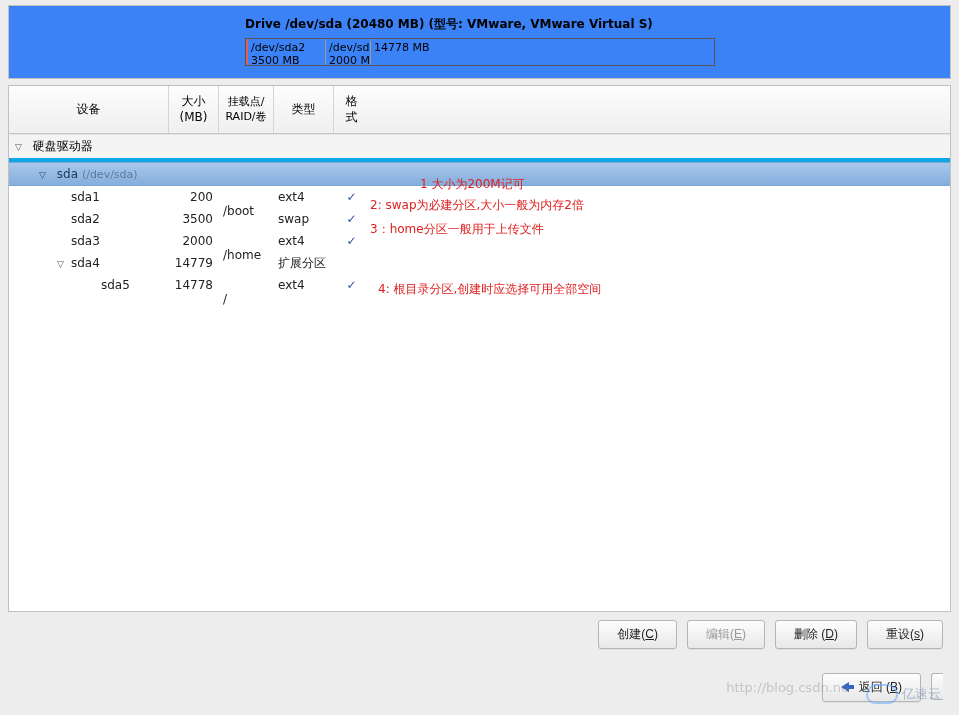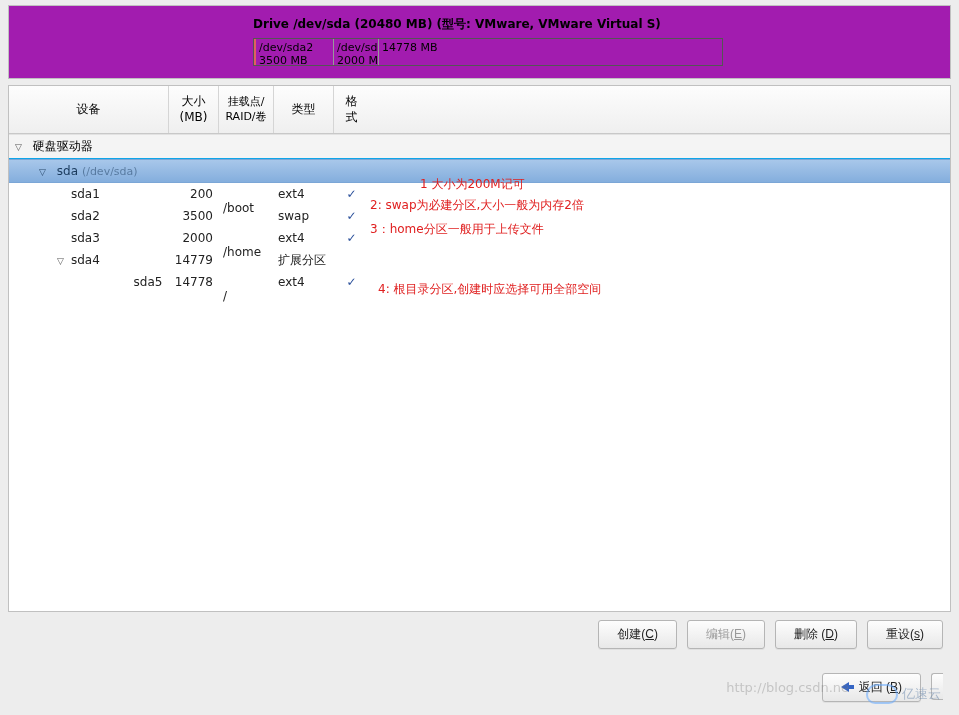--- a/index.html
+++ b/index.html
@@ -6,24 +6,24 @@
     body {
       font-family: "DejaVu Sans", "Liberation Sans", Arial, sans-serif;
       font-size: 12px;
       background: #ededed;
       width: 959px;
       height: 715px;
       position: relative;
       overflow: hidden;
     }
     .top-panel {
-      background: #a21caf;
+      background: #3b82f6;
       border: 1px solid #c0c0c0;
       margin: 5px 8px 0 8px;
-      padding: 10px 10px 12px 14px;
+      padding: 10px 10px 12px 6px;
     }
     .drive-title {
       font-weight: bold;
       font-size: 12px;
       margin-left: 230px;
       margin-bottom: 5px;
     }
     .drive-bar {
       margin-left: 230px;
       width: 470px;
@@ -71,21 +71,21 @@
     .col-device { width: 160px; }
     .col-size   { width: 50px; }
     .col-mount  { width: 55px; font-size: 11px; }
     .col-type   { width: 60px; }
     .col-format { width: 35px; border-right: none !important; }
 
     .list-body { flex: 1; overflow: hidden; }
     .group-row {
       background: #f4f4f4;
       border-top: 1px solid #e2e2e2;
-      border-bottom: 1px solid #0ea5e9;
+      border-bottom: 4px solid #0ea5e9;
       padding: 3px 6px;
       font-size: 12px;
     }
     .group-row .tri { display: inline-block; width: 10px; margin-right: 4px; font-size: 9px; color: #555; }
     .sel-row {
       background: linear-gradient(#a8c7ea, #84aedd);
       color: #1a3a5c;
       padding: 4px 6px 4px 30px;
       font-size: 12px;
       border-top: 1px solid #7ba6d6;
@@ -96,21 +96,21 @@
     .data-row {
       display: flex;
       align-items: center;
       height: 22px;
       font-size: 12px;
       color: #222;
     }
     .data-row .c-device { width: 160px; padding-left: 62px; text-align: left; }
     .data-row.sub .c-device { padding-left: 48px; }
     .data-row.sub .tri { font-size: 9px; color: #555; margin-right: 4px; display: inline-block; width: 10px; }
-    .data-row.deep .c-device { padding-left: 118px; text-align: center; }
+    .data-row.deep .c-device { padding-left: 92px; }
     .data-row .c-size   { width: 50px; text-align: right; padding-right: 6px; }
     .data-row .c-mount  { width: 55px; padding-left: 4px; margin-top: 28px; }
     .data-row .c-type   { width: 60px; padding-left: 4px; }
     .data-row .c-format { width: 35px; text-align: center; color: #3a5fa0; }
     .check { color: #2a4f9a; font-weight: bold; }
     .annotation {
       position: absolute;
       color: #e02020;
       font-size: 12px;
       white-space: nowrap;

